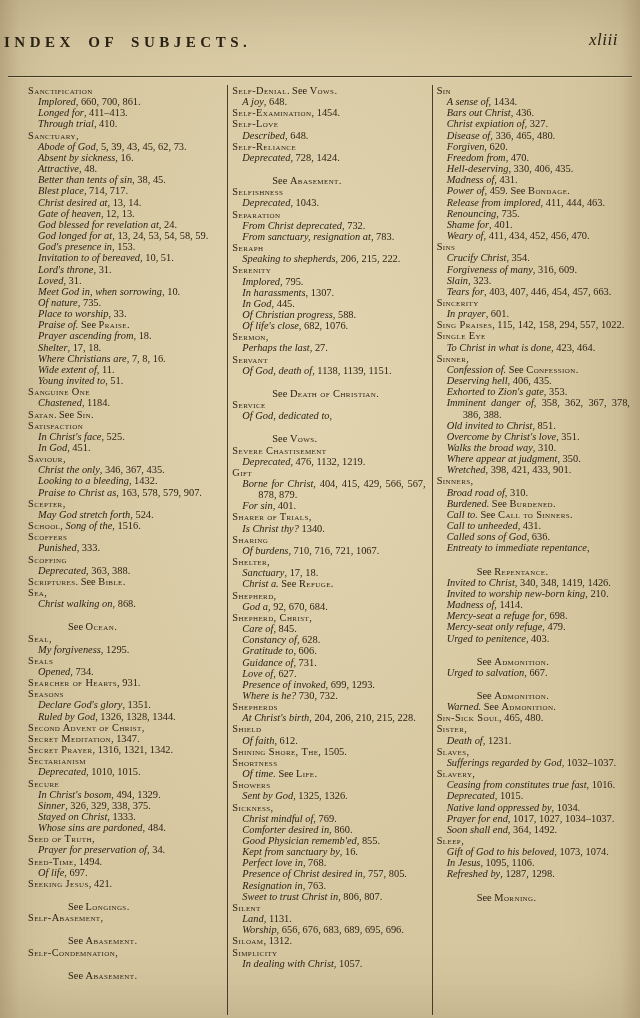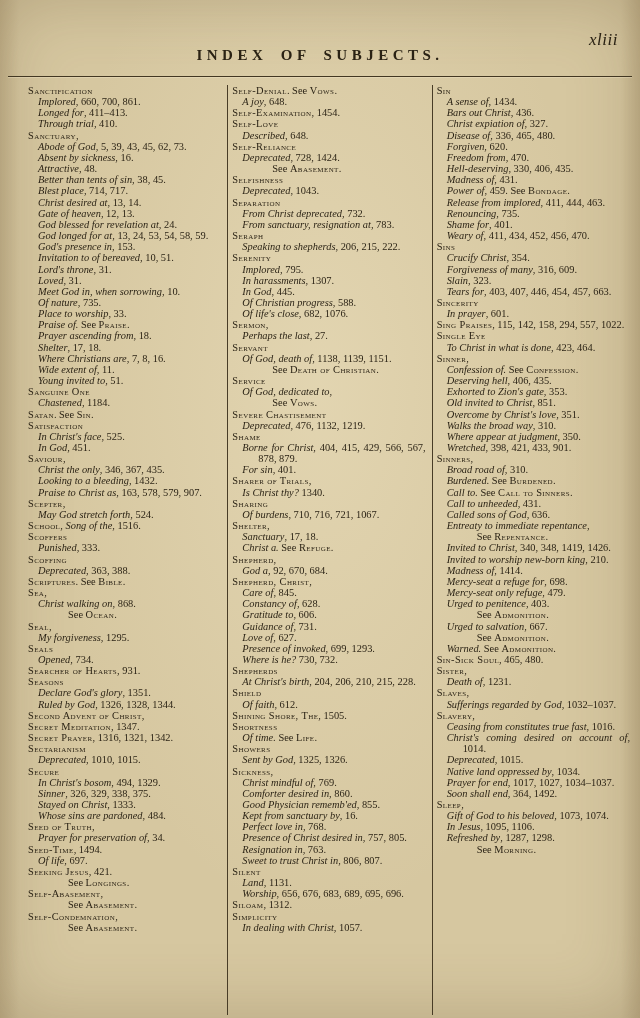--- a/index.html
+++ b/index.html
@@ -12,39 +12,39 @@
   .page{
     position:relative;width:640px;height:1018px;box-sizing:border-box;
     background:
       radial-gradient(ellipse at 50% 38%, rgba(236,224,190,.55) 0%, rgba(216,201,163,0) 60%),
       linear-gradient(90deg, rgba(120,95,55,.18) 0%, rgba(120,95,55,0) 3%, rgba(120,95,55,0) 97%, rgba(120,95,55,.20) 100%),
       #d6c7a0;
     box-shadow: inset 0 0 70px rgba(95,72,38,.28);
   }
   .header{position:relative;height:46px;padding-top:30px;}
   .title{
-    margin:17px;text-align:center;
+    margin:4px;text-align:left;
     font-size:15px;font-weight:bold;letter-spacing:.30em;word-spacing:.35em;
     color:#2a2214;
   }
   .folio{
     position:absolute;right:22px;top:30px;
     font-size:17px;letter-spacing:.5px;color:#2a2214;font-style:italic;
   }
   .hrule{height:1px;background:#423722;margin:0 8px 6px 8px;box-shadow:0 1px 0 rgba(255,245,220,.25);}
   .columns{display:flex;align-items:stretch;padding:2px 6px 0 28px;height:930px;overflow:hidden;}
   .col{flex:1 1 0;min-width:0;padding-right:4px;overflow:hidden;}
   .vrule{width:1px;background:#483c26;margin:0 4px 0 2px;}
   .line{
     font-size:10.4px;line-height:11.15px;
     text-align:justify;
   }
   .l0{padding-left:26px;text-indent:-26px;}
   .l1{padding-left:26px;text-indent:-16px;}
-  .l2{padding-left:56px;text-indent:-16px;text-align:left;}
+  .l2{padding-left:56px;text-indent:-16px;text-align:left;margin-top:12px;}
   .sc{font-variant:small-caps;letter-spacing:.4px;}
   .it{font-style:italic;}
   .rm{font-style:normal;}
 </style>
 </head>
 <body>
 
 <div class="page">
   <div class="header">
     <h1 class="title">INDEX OF SUBJECTS.</h1>
@@ -156,21 +156,21 @@
         <div class="line l0"><span class="sc">Sermon</span><span class="rm">,</span></div>
         <div class="line l1"><span class="it">Perhaps the last</span><span class="rm">, 27.</span></div>
         <div class="line l0"><span class="sc">Servant</span></div>
         <div class="line l1"><span class="it">Of God, death of</span><span class="rm">, 1138, 1139, 1151.</span></div>
         <div class="line l2"><span class="rm">See </span><span class="sc">Death of Christian</span><span class="rm">.</span></div>
         <div class="line l0"><span class="sc">Service</span></div>
         <div class="line l1"><span class="it">Of God, dedicated to</span><span class="rm">,</span></div>
         <div class="line l2"><span class="rm">See </span><span class="sc">Vows</span><span class="rm">.</span></div>
         <div class="line l0"><span class="sc">Severe Chastisement</span></div>
         <div class="line l1"><span class="it">Deprecated</span><span class="rm">, 476, 1132, 1219.</span></div>
-        <div class="line l0"><span class="sc">Shame</span></div>
+        <div class="line l0"><span class="sc">Gift</span></div>
         <div class="line l1"><span class="it">Borne for Christ</span><span class="rm">, 404, 415, 429, 566, 567, 878, 879.</span></div>
         <div class="line l1"><span class="it">For sin</span><span class="rm">, 401.</span></div>
         <div class="line l0"><span class="sc">Sharer of Trials</span><span class="rm">,</span></div>
         <div class="line l1"><span class="it">Is Christ thy?</span><span class="rm"> 1340.</span></div>
         <div class="line l0"><span class="sc">Sharing</span></div>
         <div class="line l1"><span class="it">Of burdens</span><span class="rm">, 710, 716, 721, 1067.</span></div>
         <div class="line l0"><span class="sc">Shelter</span><span class="rm">,</span></div>
         <div class="line l1"><span class="it">Sanctuary</span><span class="rm">, 17, 18.</span></div>
         <div class="line l1"><span class="it">Christ a.</span><span class="rm"> See </span><span class="sc">Refuge</span><span class="rm">.</span></div>
         <div class="line l0"><span class="sc">Shepherd</span><span class="rm">,</span></div>
@@ -231,20 +231,21 @@
         <div class="line l1"><span class="it">Tears for</span><span class="rm">, 403, 407, 446, 454, 457, 663.</span></div>
         <div class="line l0"><span class="sc">Sincerity</span></div>
         <div class="line l1"><span class="it">In prayer</span><span class="rm">, 601.</span></div>
         <div class="line l0"><span class="sc">Sing Praises</span><span class="rm">, 115, 142, 158, 294, 557, 1022.</span></div>
         <div class="line l0"><span class="sc">Single Eye</span></div>
         <div class="line l1"><span class="it">To Christ in what is done</span><span class="rm">, 423, 464.</span></div>
         <div class="line l0"><span class="sc">Sinner</span><span class="rm">,</span></div>
         <div class="line l1"><span class="it">Confession of.</span><span class="rm"> See </span><span class="sc">Confession</span><span class="rm">.</span></div>
         <div class="line l1"><span class="it">Deserving hell</span><span class="rm">, 406, 435.</span></div>
         <div class="line l1"><span class="it">Exhorted to Zion's gate</span><span class="rm">, 353.</span></div>
+        <div class="line l1"><span class="it">Imminent danger of</span><span class="rm">, 358, 362, 367, 378, 386, 388.</span></div>
         <div class="line l1"><span class="it">Old invited to Christ</span><span class="rm">, 851.</span></div>
         <div class="line l1"><span class="it">Overcome by Christ's love</span><span class="rm">, 351.</span></div>
         <div class="line l1"><span class="it">Walks the broad way</span><span class="rm">, 310.</span></div>
         <div class="line l1"><span class="it">Where appear at judgment</span><span class="rm">, 350.</span></div>
         <div class="line l1"><span class="it">Wretched</span><span class="rm">, 398, 421, 433, 901.</span></div>
         <div class="line l0"><span class="sc">Sinners</span><span class="rm">,</span></div>
         <div class="line l1"><span class="it">Broad road of</span><span class="rm">, 310.</span></div>
         <div class="line l1"><span class="it">Burdened.</span><span class="rm"> See </span><span class="sc">Burdened</span><span class="rm">.</span></div>
         <div class="line l1"><span class="it">Call to.</span><span class="rm"> See </span><span class="sc">Call to Sinners</span><span class="rm">.</span></div>
         <div class="line l1"><span class="it">Call to unheeded</span><span class="rm">, 431.</span></div>
@@ -261,21 +262,20 @@
         <div class="line l1"><span class="it">Urged to salvation</span><span class="rm">, 667.</span></div>
         <div class="line l2"><span class="rm">See </span><span class="sc">Admonition</span><span class="rm">.</span></div>
         <div class="line l1"><span class="it">Warned.</span><span class="rm"> See </span><span class="sc">Admonition</span><span class="rm">.</span></div>
         <div class="line l0"><span class="sc">Sin-Sick Soul</span><span class="rm">, 465, 480.</span></div>
         <div class="line l0"><span class="sc">Sister</span><span class="rm">,</span></div>
         <div class="line l1"><span class="it">Death of</span><span class="rm">, 1231.</span></div>
         <div class="line l0"><span class="sc">Slaves</span><span class="rm">,</span></div>
         <div class="line l1"><span class="it">Sufferings regarded by God</span><span class="rm">, 1032–1037.</span></div>
         <div class="line l0"><span class="sc">Slavery</span><span class="rm">,</span></div>
         <div class="line l1"><span class="it">Ceasing from constitutes true fast</span><span class="rm">, 1016.</span></div>
-        <div class="line l1"><span class="it">Christ's coming desired on account of</span><span class="rm">, 1014.</span></div>
         <div class="line l1"><span class="it">Deprecated</span><span class="rm">, 1015.</span></div>
         <div class="line l1"><span class="it">Native land oppressed by</span><span class="rm">, 1034.</span></div>
         <div class="line l1"><span class="it">Prayer for end</span><span class="rm">, 1017, 1027, 1034–1037.</span></div>
         <div class="line l1"><span class="it">Soon shall end</span><span class="rm">, 364, 1492.</span></div>
         <div class="line l0"><span class="sc">Sleep</span><span class="rm">,</span></div>
         <div class="line l1"><span class="it">Gift of God to his beloved</span><span class="rm">, 1073, 1074.</span></div>
         <div class="line l1"><span class="it">In Jesus</span><span class="rm">, 1095, 1106.</span></div>
         <div class="line l1"><span class="it">Refreshed by</span><span class="rm">, 1287, 1298.</span></div>
         <div class="line l2"><span class="rm">See </span><span class="sc">Morning</span><span class="rm">.</span></div>
       </div>

